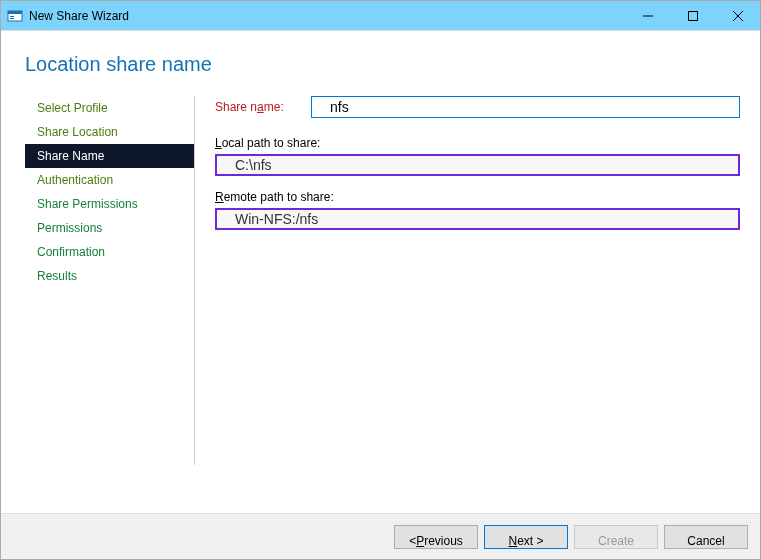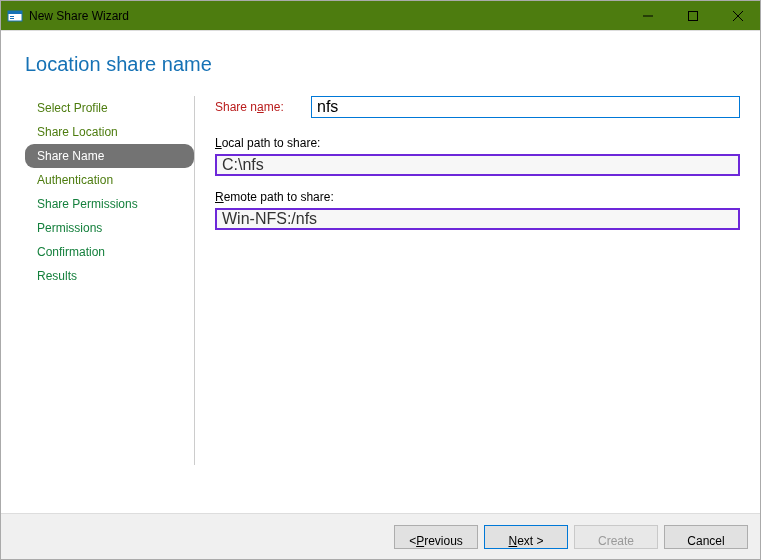--- a/index.html
+++ b/index.html
@@ -14,21 +14,21 @@
     display: flex;
     flex-direction: column;
     color: #000;
   }
   .titlebar {
     height: 30px;
     display: flex;
     align-items: center;
     padding-left: 6px;
     border-bottom: 1px solid #ddd;
-    background: #4d7c0f;
+    background: #7dd3fc;
   }
   .titlebar .app-icon {
     width: 16px; height: 16px;
     margin-right: 6px;
     display: inline-flex;
   }
   .titlebar .title {
     font-size: 12px;
     color: #000;
   }
@@ -70,23 +70,22 @@
     padding-top: 0;
     margin-bottom: 48px;
   }
   .nav-item {
     padding: 5px 12px;
     font-size: 12px;
     color: #4d7c0f;
     cursor: default;
   }
   .nav-item.active {
-    background: #737373;
+    background: #0f172a;
     color: #fff;
-    border-radius: 9px;
   }
   .nav-item.disabled {
     color: #15803d;
   }
   .form-area {
     flex: 1;
     padding: 0 20px 0 20px;
   }
   .form-row {
     display: flex;
@@ -101,22 +100,22 @@
   }
   .label-stack {
     display: block;
     font-size: 12px;
     color: #000;
     margin-bottom: 4px;
   }
   input.text-input, .readonly-field {
     width: 100%;
     font-family: inherit;
-    font-size: 16px;
-    padding: 3px 5px;
+    font-size: 14px;
+    padding: 3px 18px;
     border: 1px solid #7a7a7a;
     background: #fff;
     outline: none;
     height: 22px;
   }
   input.text-input.active {
     border: 1px solid #0078d7;
   }
   .readonly-field {
     border: 2px solid #6d28d9;

